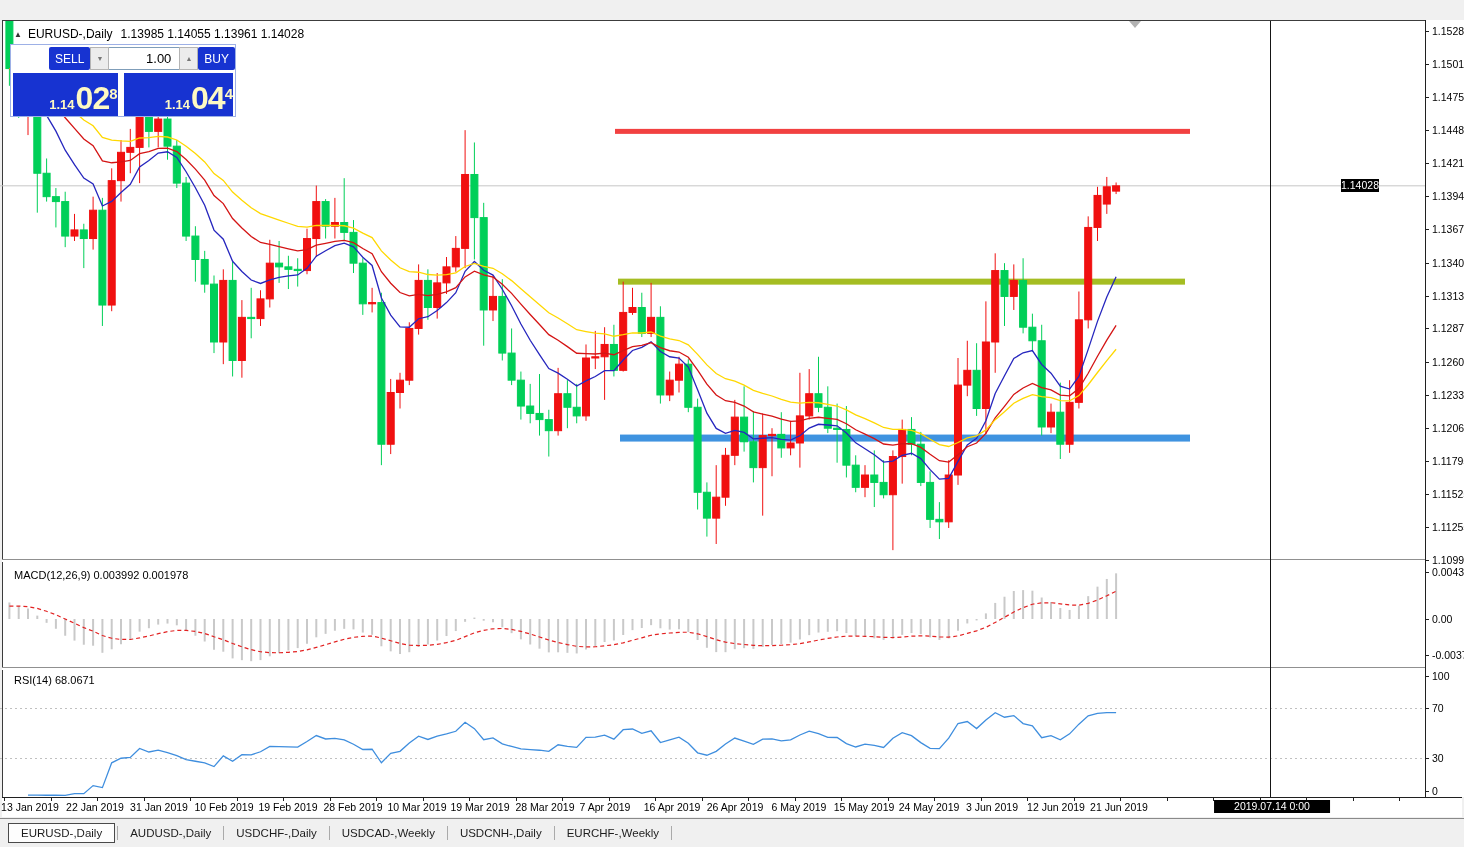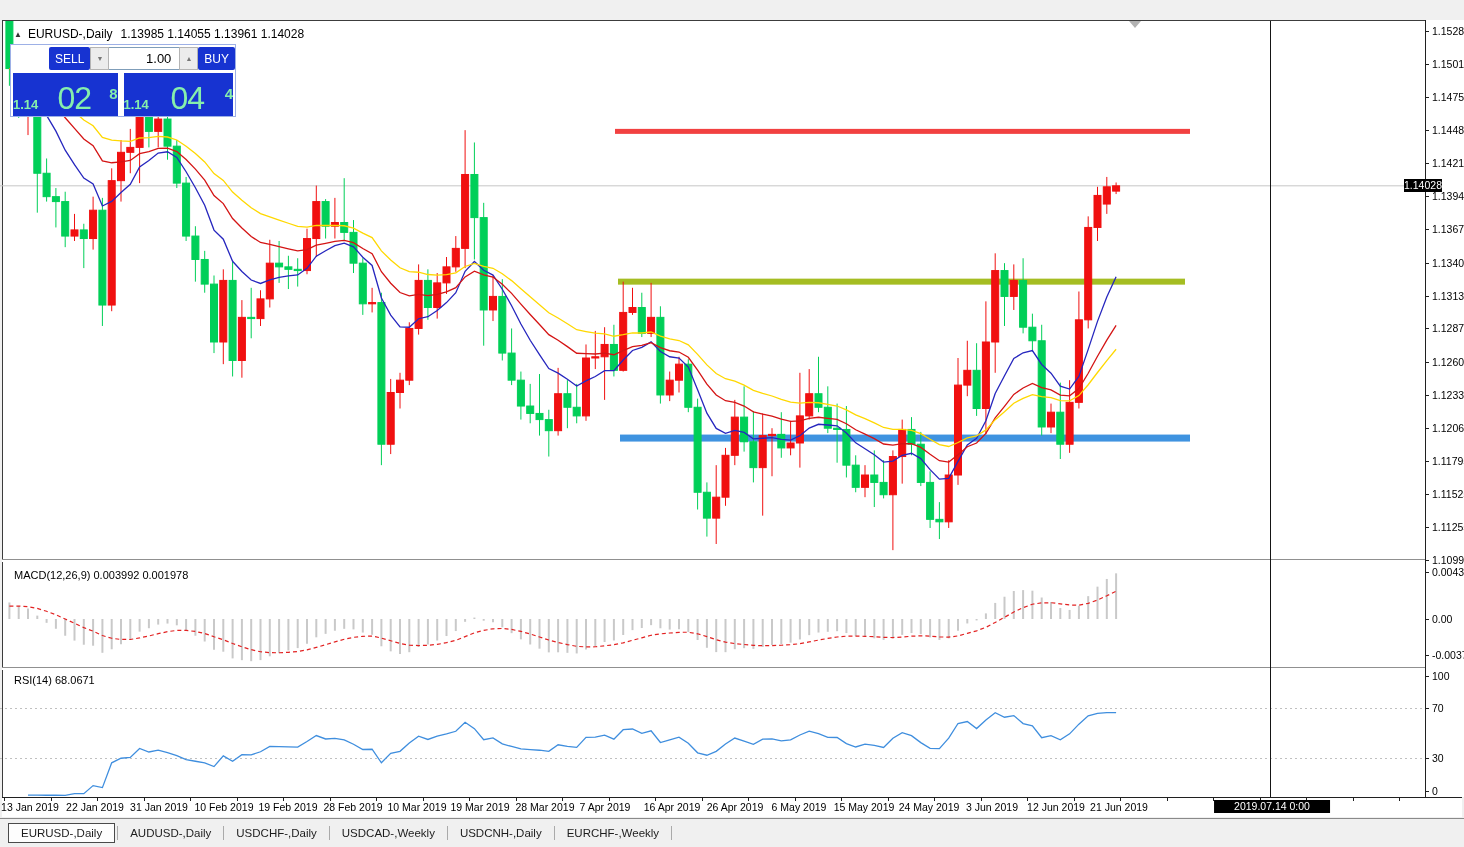--- a/index.html
+++ b/index.html
@@ -30,31 +30,31 @@
                border:1px solid #9db0e6;box-sizing:border-box;padding:2px;}
   .tp-row1{display:flex;height:24px;padding-left:36px;}
   .btn-blue{background:#1733d1;color:#fff;font-size:12px;border:none;display:flex;align-items:center;justify-content:center;}
   .sell-btn{width:48px;height:23px;border-radius:2px;}
   .buy-btn{width:52px;height:23px;border-radius:2px;}
   .spin-btn{width:19px;height:23px;background:#ececec;border:1px solid #b4b4b4;box-sizing:border-box;
             font-size:7px;color:#777;display:flex;align-items:center;justify-content:center;}
   .vol-input{width:70px;height:23px;border:1px solid #7f9db9;border-left:none;border-right:none;box-sizing:border-box;
              font-size:13px;text-align:right;padding:0 8px 0 0;font-family:"Liberation Sans",sans-serif;}
   .tp-row2{display:flex;margin-top:2px;}
-  .price-tile{background:#1733d1;color:#86efac;height:43px;display:flex;align-items:flex-end;justify-content:space-between;padding-bottom:3px;box-sizing:border-box;}
+  .price-tile{background:#1733d1;color:#fef9c3;height:43px;display:flex;align-items:flex-end;justify-content:flex-end;padding-bottom:3px;box-sizing:border-box;}
   .tile-sell{width:105px;margin-right:6px;}
   .tile-buy{width:110px;}
   .pt-sm{font-size:13px;font-weight:bold;margin-right:1px;line-height:16px;}
-  .pt-big{font-size:32px;font-weight:normal;line-height:30px;letter-spacing:-1px;}
+  .pt-big{font-size:32px;font-weight:bold;line-height:30px;letter-spacing:-1px;}
   .pt-sup{font-size:15px;font-weight:bold;transform:translateY(-14px);display:inline-block;line-height:10px;}
   
   .price-axis{position:absolute;left:1426px;top:20px;width:38px;height:777px;background:#fff;}
   .p-tick{position:absolute;left:-1px;width:4px;height:1px;background:#202020;}
   .p-label{position:absolute;left:6px;font-size:10.5px;color:#000;line-height:11px;}
-  .bid-tag{position:absolute;left:1404px;width:38px;height:13px;background:#000;color:#fff;
+  .bid-tag{position:absolute;left:1341px;width:38px;height:13px;background:#000;color:#fff;
            font-size:10.5px;line-height:13px;text-align:center;z-index:6;}
   .date-strip{position:absolute;left:2px;top:798px;width:1460px;height:19px;background:#fff;}
   .d-label{position:absolute;top:3px;font-size:10.5px;color:#000;transform:translateX(-50%);white-space:nowrap;}
   .d-tick{position:absolute;top:0;width:1px;height:3px;background:#202020;}
   .vline-tag{position:absolute;top:2px;height:13px;background:#000;color:#fff;font-size:10.5px;
              line-height:13px;padding:0 20px;transform:translateX(-50%);white-space:nowrap;}
   
   .ind-label{position:absolute;font-size:11px;color:#000;white-space:nowrap;z-index:4;}
   .ind-axis-label{position:absolute;left:1432px;font-size:10.5px;color:#000;line-height:11px;}
   

